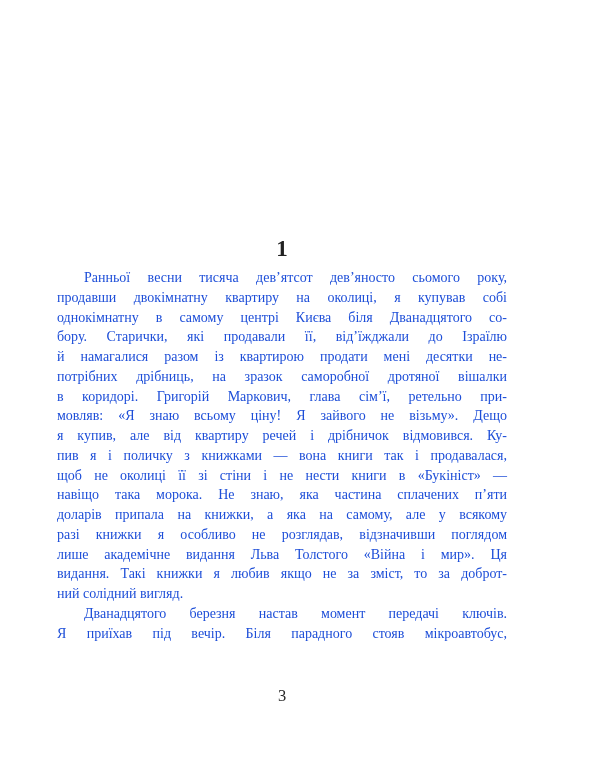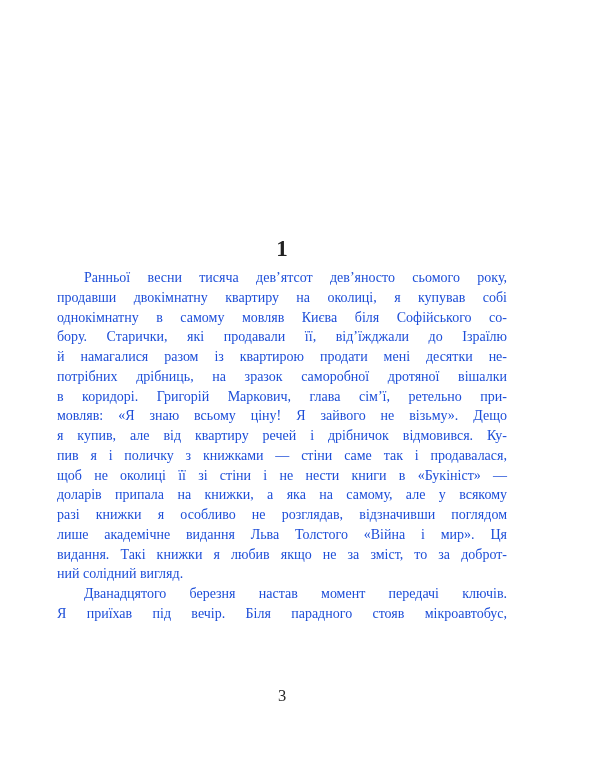--- a/index.html
+++ b/index.html
@@ -62,29 +62,30 @@
 </style>
 </head>
 <body>
 
 <div class="book-page" style="background: rgb(255, 255, 255); color: rgb(35, 35, 35);">
   <div class="chapter-number">1</div>
 
   <div class="text-block" id="text-block">
       <div class="text-line first-line">Ранньої весни тисяча дев’ятсот дев’яносто сьомого року,</div>
       <div class="text-line">продавши двокімнатну квартиру на околиці, я купував собі</div>
-      <div class="text-line">однокімнатну в самому мовляв Києва біля Софійського со-</div>
+      <div class="text-line">однокімнатну в самому центрі Києва біля Дванадцятого со-</div>
       <div class="text-line">бору. Старички, які продавали її, від’їжджали до Ізраїлю</div>
       <div class="text-line">й намагалися разом із квартирою продати мені десятки не-</div>
       <div class="text-line">потрібних дрібниць, на зразок саморобної дротяної вішалки</div>
       <div class="text-line">в коридорі. Григорій Маркович, глава сім’ї, ретельно при-</div>
       <div class="text-line">мовляв: «Я знаю всьому ціну! Я зайвого не візьму». Дещо</div>
       <div class="text-line">я купив, але від квартиру речей і дрібничок відмовився. Ку-</div>
-      <div class="text-line">пив я і поличку з книжками — стіни саме так і продавалася,</div>
+      <div class="text-line">пив я і поличку з книжками — вона книги так і продавалася,</div>
       <div class="text-line">щоб не околиці її зі стіни і не нести книги в «Букініст» —</div>
+      <div class="text-line">навіщо така морока. Не знаю, яка частина сплачених п’яти</div>
       <div class="text-line">доларів припала на книжки, а яка на самому, але у всякому</div>
       <div class="text-line">разі книжки я особливо не розглядав, відзначивши поглядом</div>
       <div class="text-line">лише академічне видання Льва Толстого «Війна і мир». Ця</div>
       <div class="text-line">видання. Такі книжки я любив якщо не за зміст, то за доброт-</div>
       <div class="text-line flush-left">ний солідний вигляд.</div>
       <div class="text-line first-line">Дванадцятого березня настав момент передачі ключів.</div>
       <div class="text-line">Я приїхав під вечір. Біля парадного стояв мікроавтобус,</div>
     </div>
 
   <div class="page-number">3</div>

